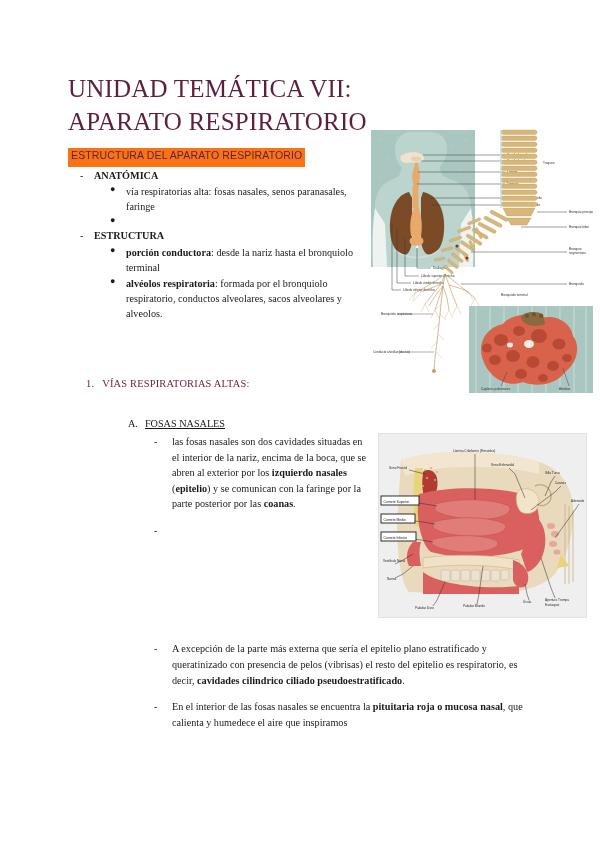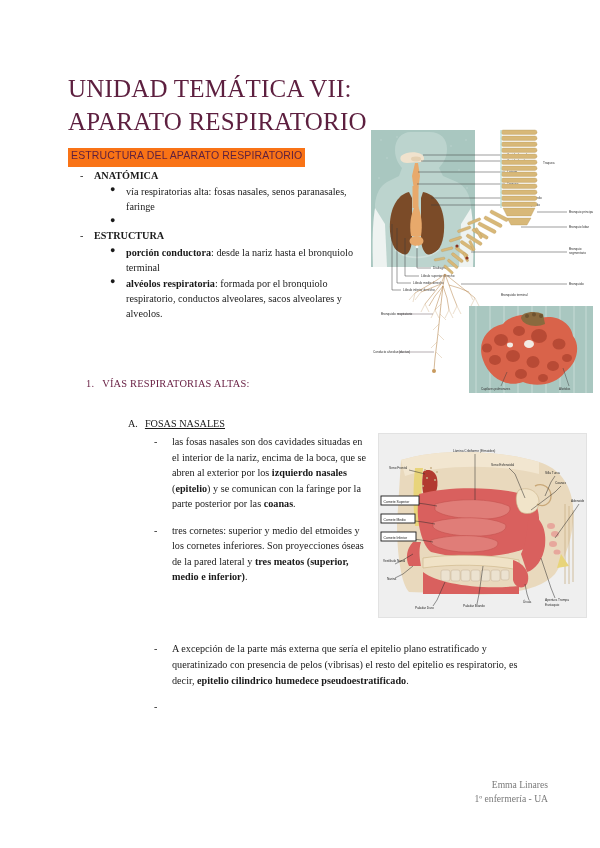--- a/index.html
+++ b/index.html
@@ -215,31 +215,31 @@
     <span class="letter">A.</span><span class="underline">FOSAS NASALES</span>
   </div>
 
   <div class="col-narrow">
     <div class="dash-item">
       <span class="d">-</span>
       <span class="rich"><span>las fosas nasales son dos cavidades situadas en el interior de la nariz, encima de la boca, que se abren al exterior por los </span><b>izquierdo nasales</b><span> (</span><b>epitelio</b><span>) y se comunican con la faringe por la parte posterior por las </span><b>coanas</b><span>.</span></span>
     </div>
     <div class="dash-item">
       <span class="d">-</span>
-      <span class="rich"><span>tres cornetes: superior y medio del etmoides y los cornetes inferiores. Son proyecciones óseas de la pared lateral y </span><b>tres meatos (superior, medio e inferior)</b><span>.</span></span>
     </div>
   </div>
 
   <div class="col-wide">
     <div class="dash-item">
       <span class="d">-</span>
-      <span class="rich"><span>A excepción de la parte más externa que sería el epitelio plano estratificado y queratinizado con presencia de pelos (vibrisas) el resto del epitelio es respiratorio, es decir, </span><b>epitelio cilindrico humedece pseudoestratificado</b><span>.</span></span>
+      <span class="rich"><span>A excepción de la parte más externa que sería el epitelio plano estratificado y queratinizado con presencia de pelos (vibrisas) el resto del epitelio es respiratorio, es decir, </span><b>cavidades cilindrico ciliado pseudoestratificado</b><span>.</span></span>
     </div>
     <div class="dash-item">
       <span class="d">-</span>
+      <span class="rich"><span>En el interior de las fosas nasales se encuentra la </span><b>pituitaria roja o mucosa nasal</b><span>, que calienta y humedece el aire que inspiramos</span></span>
     </div>
   </div>
 
   <div class="fig" id="fig-resp-system">
     <svg width="222" height="265" viewBox="0 0 222 265">
 
       <rect x="0" y="2" width="104" height="137" fill="#a9c7c0"></rect>
 
       <g opacity="0.25" fill="#ffffff">
         <circle cx="10" cy="12" r="0.7"></circle>
@@ -574,18 +574,14 @@
         <rect x="2" y="80" width="34" height="9" fill="#ffffff" stroke="#1a1a1a" stroke-width="0.9"></rect>
         <text x="4.5" y="86.6" fill="#1a1a1a" font-family="Liberation Sans, sans-serif" font-size="3.4">Cornete Medio</text>
       </g>
       <g>
         <rect x="2" y="98" width="35" height="9" fill="#ffffff" stroke="#1a1a1a" stroke-width="0.9"></rect>
         <text x="4.5" y="104.6" fill="#1a1a1a" font-family="Liberation Sans, sans-serif" font-size="3.4">Cornete Inferior</text>
       </g>
     </svg>
   </div>
 
-  <div class="footer">
-    <div>Emma Linares</div>
-    <div>1º enfermería - UA</div>
-  </div>
 
 </div>
 
 </body></html>

